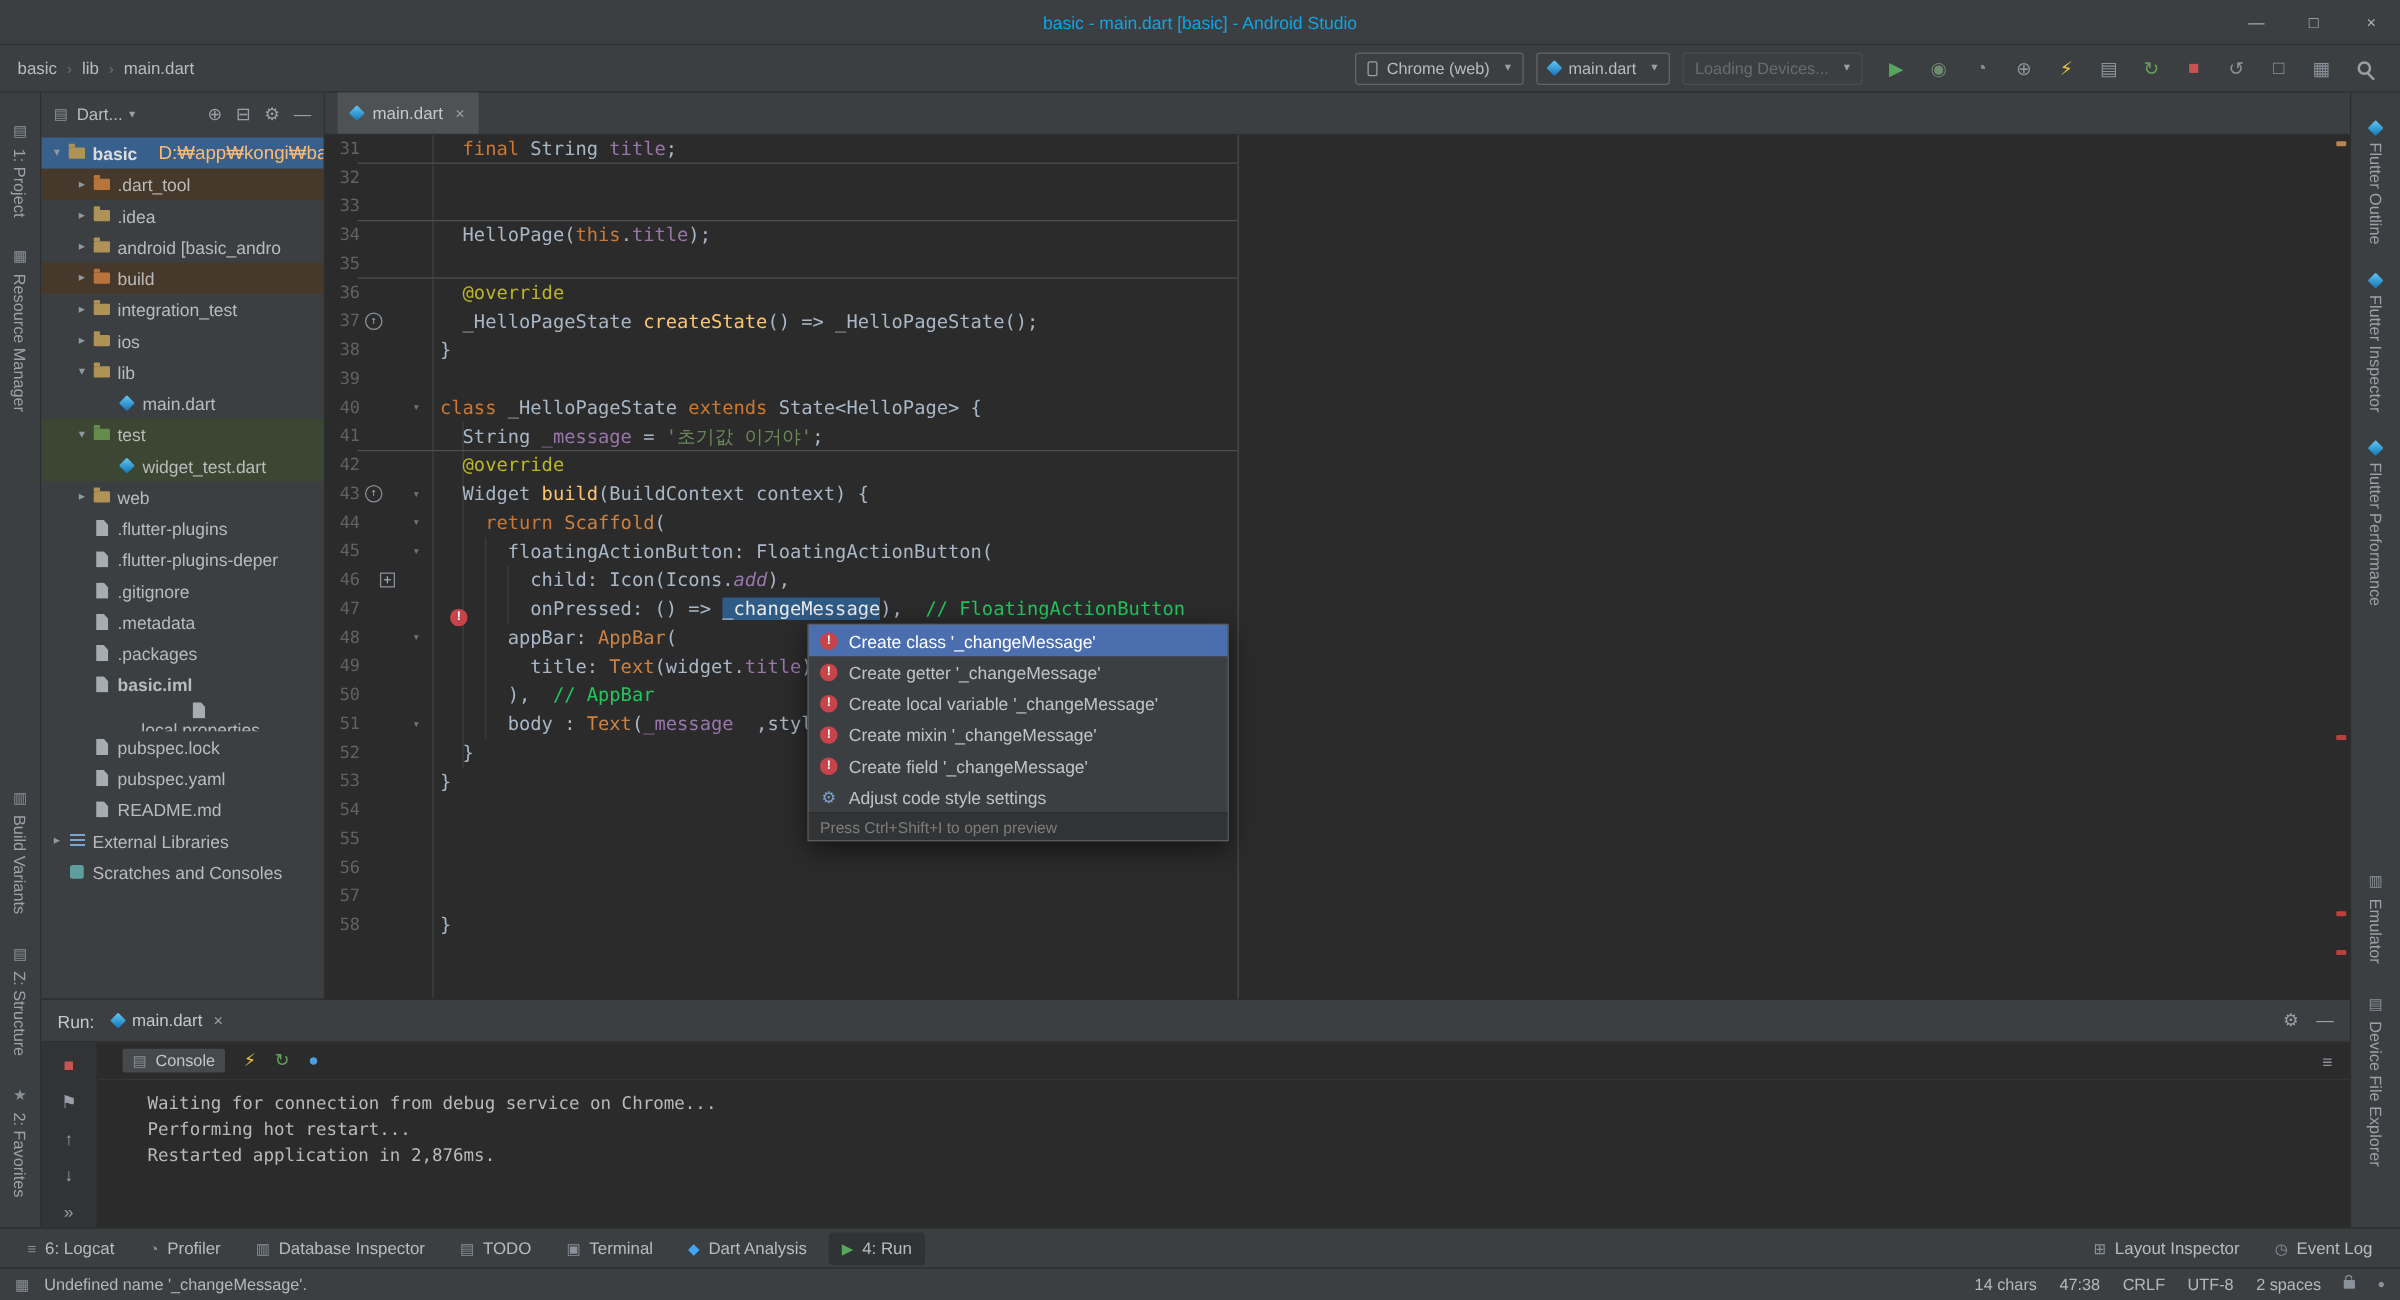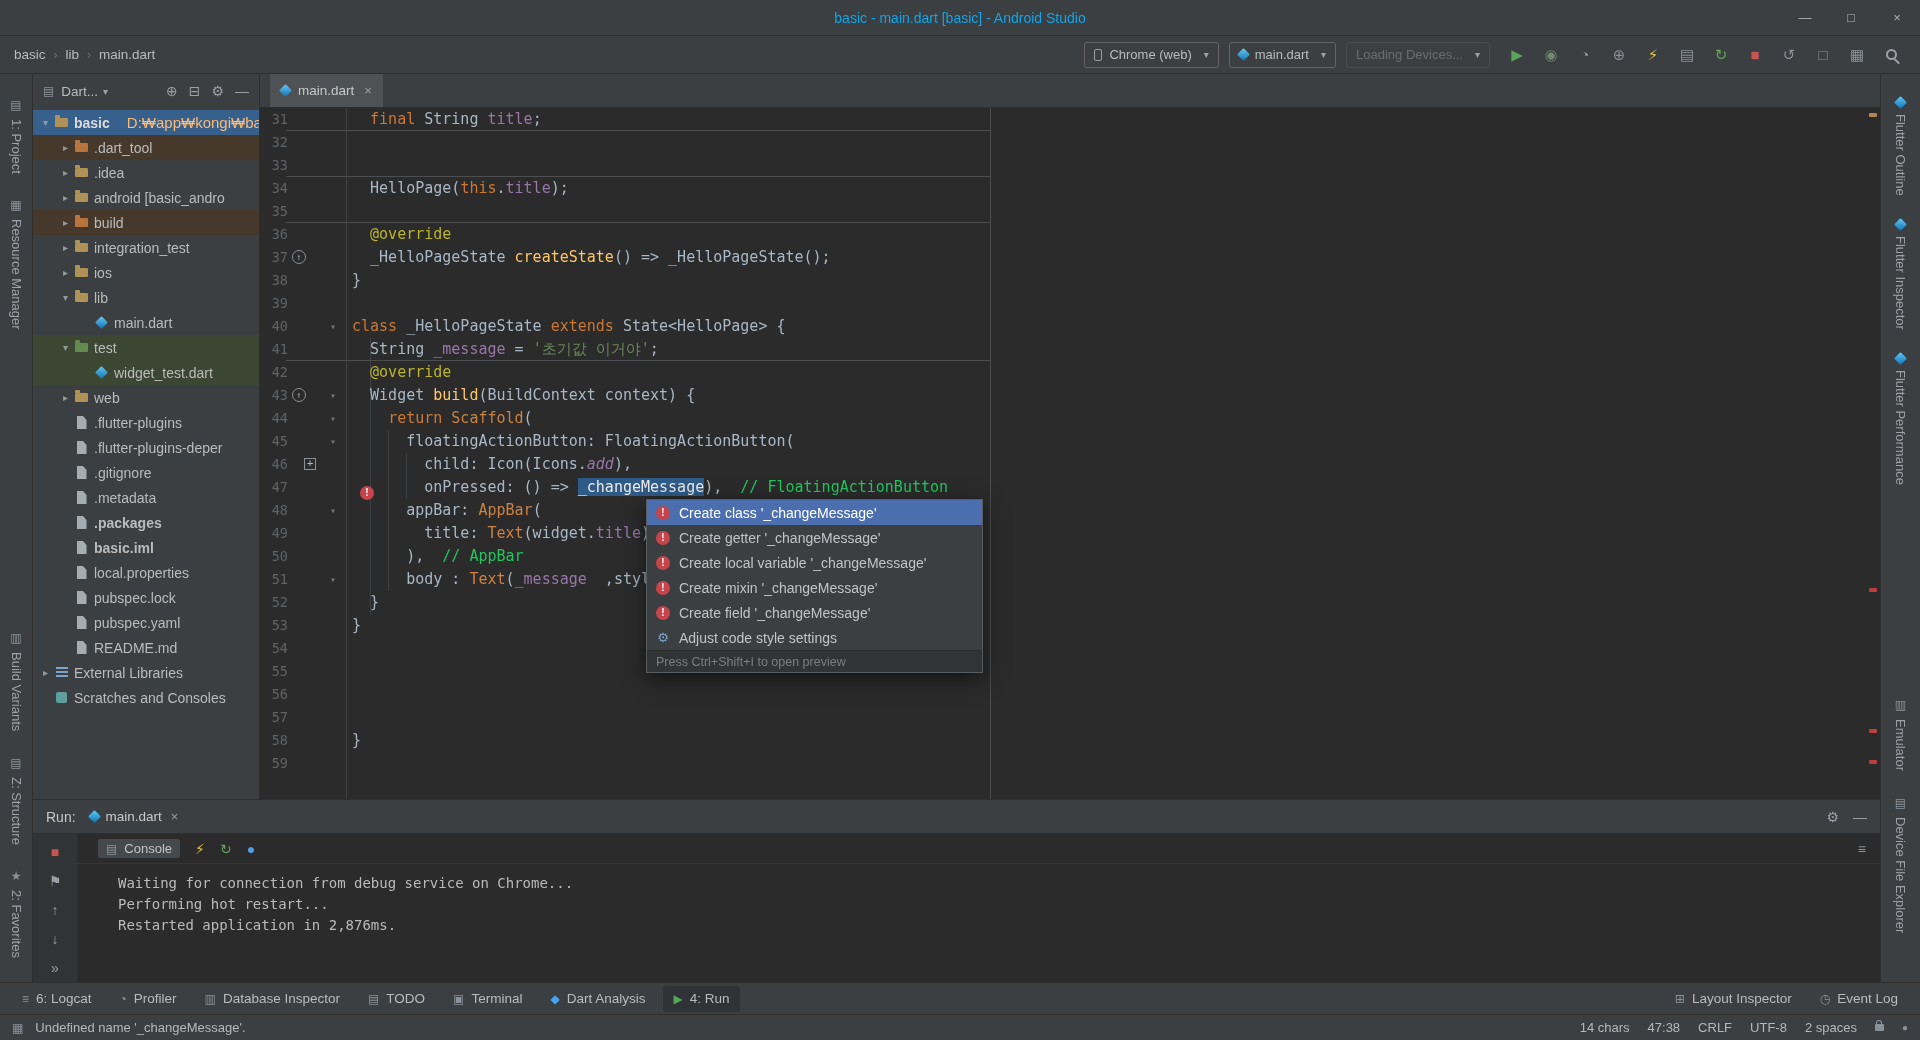--- a/index.html
+++ b/index.html
@@ -346,35 +346,35 @@
                 </span>
                 <span class="tree-label">.gitignore</span>
               </div>
               <div class="tree-row" style="padding-left: 26px;">
                 <span class="tree-arrow"></span>
                 <span class="t-icon">
                   <span class="i-file"></span>
                 </span>
                 <span class="tree-label">.metadata</span>
               </div>
+              <div class="tree-row" style="padding-left: 26px;">
+                <span class="tree-arrow"></span>
+                <span class="t-icon">
+                  <span class="i-file"></span>
+                </span>
+                <span class="tree-label">.packages</span>
+              </div>
               <div class="tree-row" style="padding-left: 26px; font-weight: bold;">
                 <span class="tree-arrow"></span>
                 <span class="t-icon">
                   <span class="i-file"></span>
                 </span>
-                <span class="tree-label">.packages</span>
-              </div>
-              <div class="tree-row" style="padding-left: 26px; font-weight: bold;">
-                <span class="tree-arrow"></span>
-                <span class="t-icon">
-                  <span class="i-file"></span>
-                </span>
                 <span class="tree-label">basic.iml</span>
               </div>
-              <div class="tree-row" style="padding-left: 26px;">
+              <div class="tree-row" style="padding-left: 26px; flex-direction: column;">
                 <span class="tree-arrow"></span>
                 <span class="t-icon">
                   <span class="i-file"></span>
                 </span>
                 <span class="tree-label">local.properties</span>
               </div>
               <div class="tree-row" style="padding-left: 26px;">
                 <span class="tree-arrow"></span>
                 <span class="t-icon">
                   <span class="i-file"></span>
@@ -594,26 +594,20 @@
                   <span class="ln-num">57</span>
                   <span class="ln-ico"></span>
                   <span class="ln-fold"></span>
                   <span class="ln-code"></span>
                 </div>
                 <div class="ed-line">
                   <span class="ln-num">58</span>
                   <span class="ln-ico"></span>
                   <span class="ln-fold"></span>
                   <span class="ln-code"><span>}</span></span>
-                </div>
-                <div class="ed-line">
-                  <span class="ln-num">59</span>
-                  <span class="ln-ico"></span>
-                  <span class="ln-fold"></span>
-                  <span class="ln-code"></span>
                 </div>
               </div>
             <div id="stripe-marks">
                 <div class="stripe-mark" style="top: 5px; background: rgb(184, 134, 79);"></div>
                 <div class="stripe-mark" style="top: 480px; background: rgb(188, 63, 60);"></div>
                 <div class="stripe-mark" style="top: 621px; background: rgb(188, 63, 60);"></div>
                 <div class="stripe-mark" style="top: 652px; background: rgb(188, 63, 60);"></div>
               </div>
           </div>
         </section>

